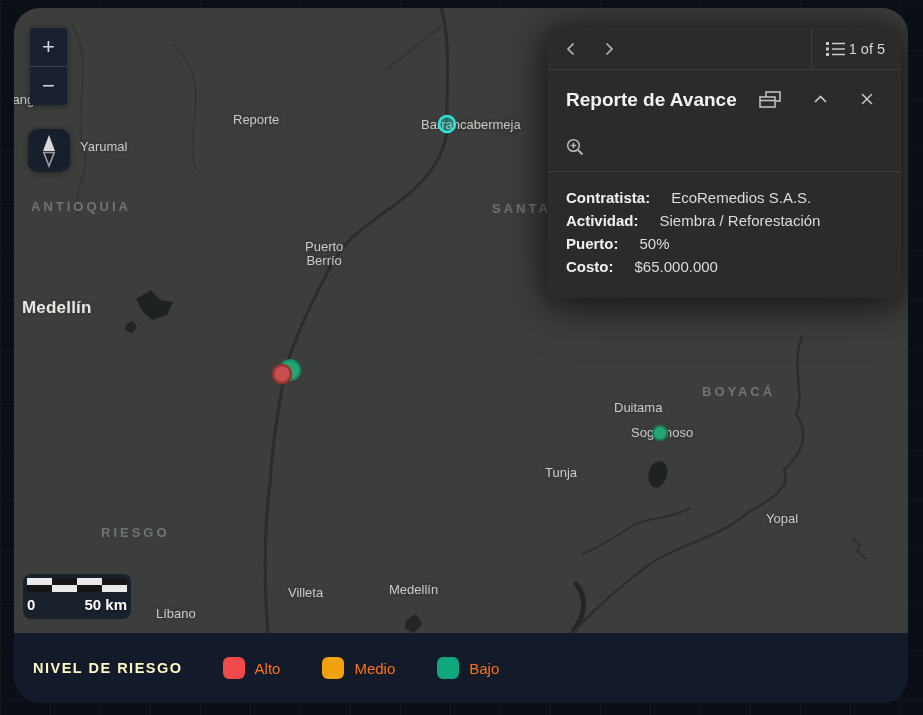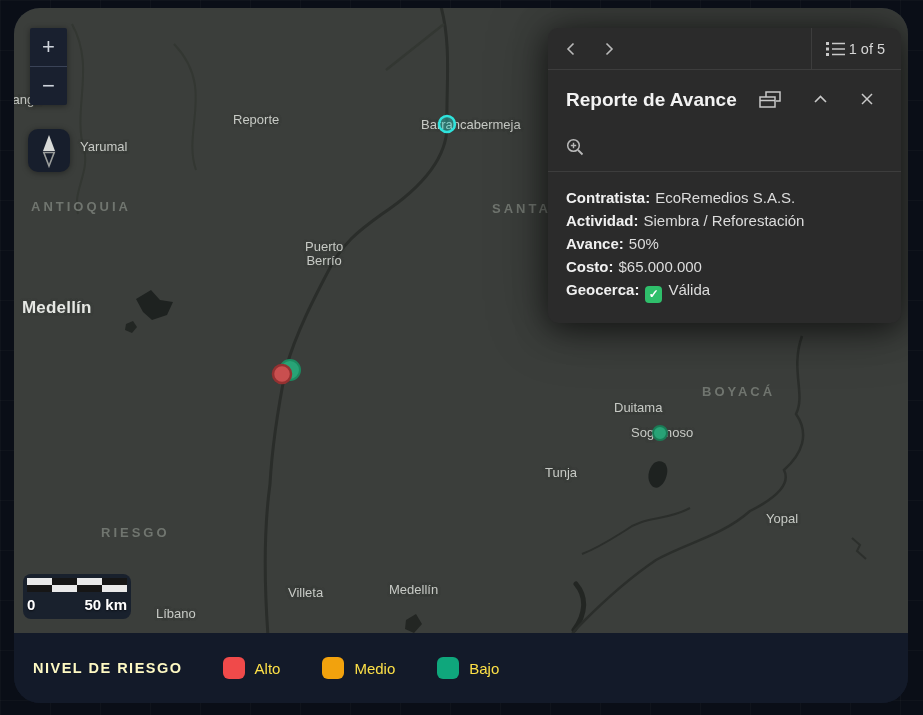--- a/index.html
+++ b/index.html
@@ -61,34 +61,34 @@
   .pager { display:flex; align-items:center; gap:4px; padding:0 16px 0 14px;
     border-left:1px solid #3d3d3d; }
   .pager-text { color:#d6d6d6; font-size:14.5px; }
   .popup-titlebar { display:flex; align-items:center; padding:14px 14px 12px 18px; }
   .popup-title { flex:1; font-size:19px; line-height:25px; font-weight:700; color:#f3f3f3;
     max-width:175px; }
   .title-actions { display:flex; align-items:center; gap:14px; margin-left:auto; padding-right:4px; }
   .title-actions .icon-btn { padding:6px 9px; }
   .popup-zoomrow { padding:12px 18px 14px 18px; border-bottom:1px solid #3d3d3d; }
   .popup-content { padding:14px 18px 20px 18px; font-size:15px; line-height:23px; }
-  .field-line b { color:#f0f0f0; font-weight:700; margin-right:5px; }
+  .field-line b { color:#f0f0f0; font-weight:700; margin-right:21px; }
   .check-badge { display:inline-flex; width:17px; height:17px; background:#2fbf6b;
     border-radius:4px; color:#ffffff; font-size:12px; font-weight:700;
     align-items:center; justify-content:center; vertical-align:-3px; margin:0 6px 0 1px; }
 
   
   .legend-bar { height:70px; background:#131a29; display:flex; align-items:center;
     padding-left:19px; flex:none; }
   .legend-title { color:#fef9c3; font-size:14.5px; font-weight:700; letter-spacing:1.5px;
     margin-right:40px; }
   .legend-items { display:flex; align-items:center; gap:42px; }
   .legend-item { display:flex; align-items:center; gap:10px; }
   .legend-swatch { width:22px; height:22px; border-radius:6px; }
-  .legend-label { color:#fde047; font-size:15px; }
+  .legend-label { color:#f97316; font-size:15px; }
 </style>
 </head>
 <body>
 
 <div class="app-frame">
 
   <div class="map-area">
 
     <svg class="map-decor" viewBox="0 0 894 625" width="894" height="625">
 
@@ -226,23 +226,22 @@
             <line x1="7.5" y1="4.8" x2="7.5" y2="10.2" stroke="#b9b9b9" stroke-width="1.4"></line>
             <line x1="4.8" y1="7.5" x2="10.2" y2="7.5" stroke="#b9b9b9" stroke-width="1.4"></line>
             <line x1="12" y1="12" x2="16.5" y2="16.5" stroke="#b9b9b9" stroke-width="1.8"></line>
           </svg>
         </button>
       </div>
 
       <div class="popup-content" id="popup-fields">
           <div class="field-line"><b>Contratista:</b><span>EcoRemedios S.A.S.</span></div>
           <div class="field-line"><b>Actividad:</b><span>Siembra / Reforestación</span></div>
-          <div class="field-line"><b>Avance:</b><span>50%</span></div>
+          <div class="field-line"><b>Puerto:</b><span>50%</span></div>
           <div class="field-line"><b>Costo:</b><span>$65.000.000</span></div>
-          <div class="field-line"><b>Geocerca:</b><span class="check-badge">✓</span><span>Válida</span></div>
         </div>
     </div>
   </div>
 
   <div class="legend-bar">
     <span class="legend-title">NIVEL DE RIESGO</span>
     <div class="legend-items" id="legend-items">
         <div class="legend-item">
           <span class="legend-swatch" style="background: rgb(240, 74, 74);"></span>
           <span class="legend-label">Alto</span>

